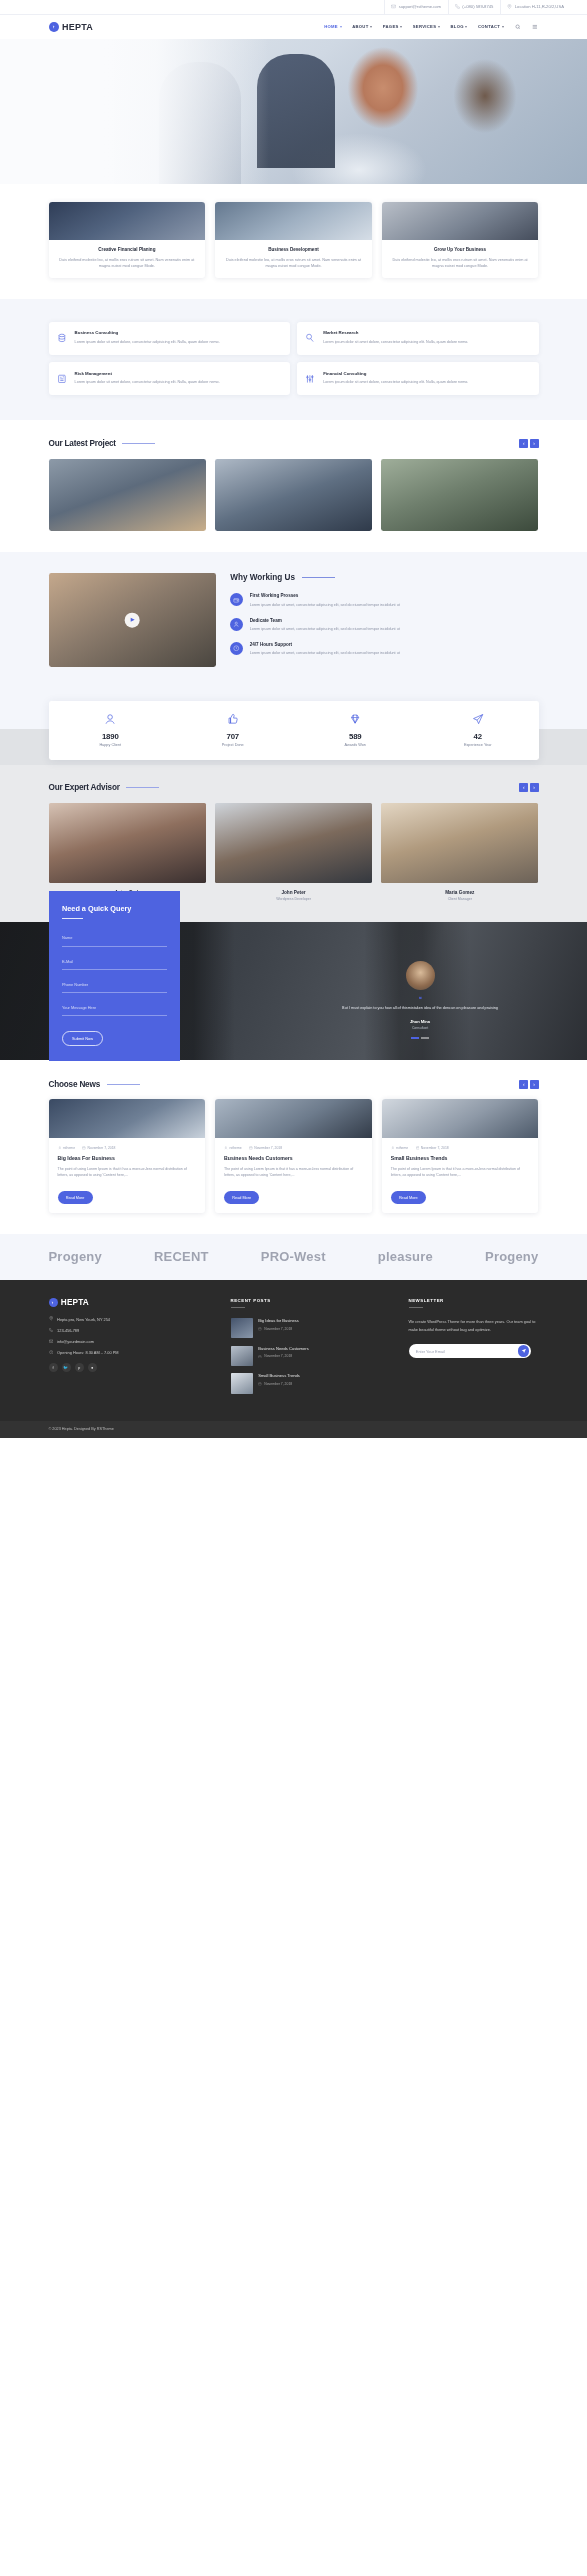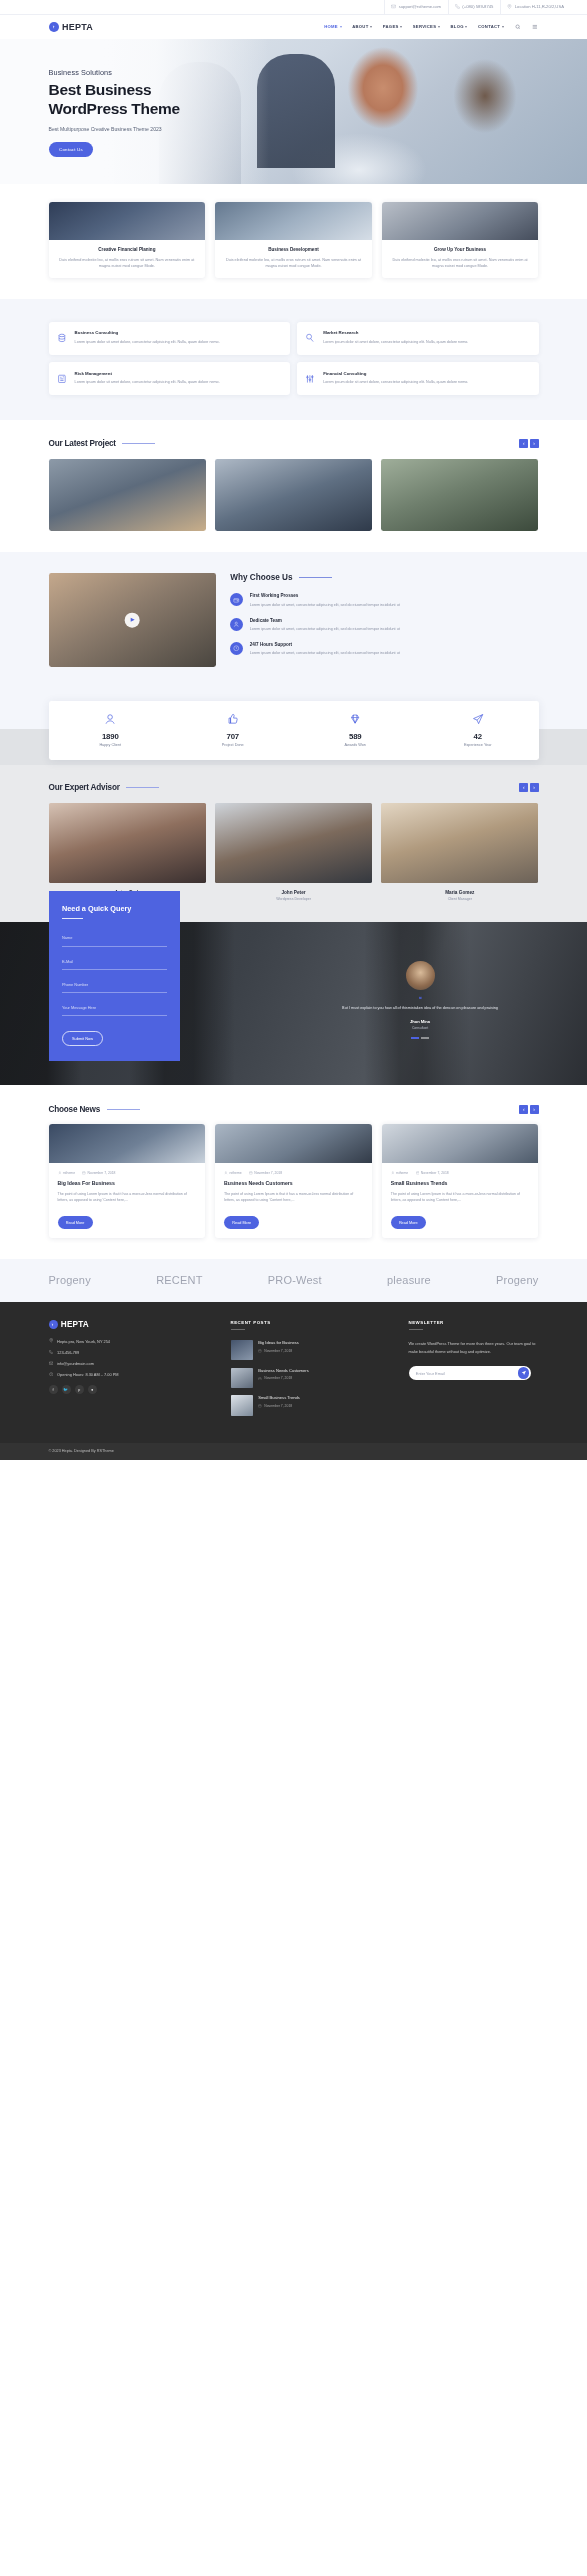--- a/index.html
+++ b/index.html
@@ -117,21 +117,21 @@
   .team{display:flex;gap:9px}
   .team .m{flex:1;text-align:center}
   .team .av{height:80px;border-radius:1.6px}
   .av1{background:linear-gradient(165deg,#d6c2b4,#8e6f5e 45%,#3a3030)}
   .av2{background:linear-gradient(165deg,#cfd4da,#7c6a5c 50%,#34383f)}
   .av3{background:linear-gradient(165deg,#e3d6c3,#b09a7e 45%,#6c6258)}
   .team h4{font-size:4.7px;color:#262b3a;font-weight:700;margin-top:7.3px}
   .team .r{font-size:3.6px;color:#8b92a5;margin-top:2.4px}
 
   
-  .qq{position:relative;height:163px;background:linear-gradient(110deg,#2f3237,#3c4148 40%,#53585f 70%,#2b2e33)}
+  .qq{position:relative;height:138px;background:linear-gradient(110deg,#2f3237,#3c4148 40%,#53585f 70%,#2b2e33)}
   .qq .bg{position:absolute;inset:0;background:
      linear-gradient(90deg,rgba(0,0,0,.45) 0 8%,rgba(0,0,0,0) 14% 22%,rgba(0,0,0,.4) 28% 33%,rgba(0,0,0,0) 40% 62%,rgba(0,0,0,.35) 68% 72%,rgba(0,0,0,0) 80%);}
   .qqform{position:absolute;left:49px;top:-31px;width:131px;background:#4e63e0;padding:13px 13px 14.7px;z-index:4}
   .qqform h3{color:#fff;font-size:7.3px;font-weight:800;margin-bottom:4.9px}
   .qqform .dash{width:21px;height:1px;background:#fff;opacity:.85;margin-bottom:16.3px}
   .qqform .fld{border-bottom:0.8px solid rgba(255,255,255,.35);font-size:3.9px;color:rgba(255,255,255,.75);padding:0 0 5.7px;margin-bottom:11.4px}
   .qqform .sbtn{display:inline-block;border:0.8px solid rgba(255,255,255,.75);color:#fff;font-size:3.9px;border-radius:16.3px;padding:4.1px 9px;margin-top:3.3px}
   .testi{position:absolute;left:318px;top:39px;width:204px;text-align:center;z-index:3}
   .testi .pic{width:29px;height:29px;border-radius:50%;margin:0 auto 5.7px;background:radial-gradient(circle at 50% 40%,#d9bb9a,#8d6a4e 60%,#55493f)}
   .testi .qm{color:#4e63e0;font-size:5.7px;font-weight:800;letter-spacing:-0.8px}
@@ -154,21 +154,21 @@
   .ncard .meta{display:flex;gap:7.3px;font-size:3.4px;color:#9aa1b4;margin:7.3px 9px 4.9px}
   .ncard .meta span{display:flex;align-items:center;gap:1.6px}
   .ncard .meta svg{width:3.7px;height:3.7px;stroke:#9aa1b4;fill:none;stroke-width:1.6}
   .ncard h4{font-size:5.2px;color:#262b3a;font-weight:700;margin:0 9px 4.9px}
   .ncard p{font-size:3.6px;line-height:1.9;color:#8b92a5;margin:0 9px 7.3px}
   .ncard .rm{display:inline-block;background:#4e63e0;color:#fff;font-size:3.8px;border-radius:11.4px;padding:4.1px 8.2px;margin-left:9px}
 
   
   .brands{background:#f4f6fb;padding:14.7px 0 16.3px}
   .brands .row{display:flex;align-items:center;justify-content:space-between;opacity:.45}
-  .brands .b{font-size:11px;font-weight:400;color:#3a4158;letter-spacing:0.2px}
+  .brands .b{font-size:13px;font-weight:700;color:#3a4158;letter-spacing:0.2px}
 
   
   .footer{background:#2b2b2b;padding:18px 0 19.6px}
   .footer .row{display:flex;gap:23px}
   .fcol1{width:159px}
   .fbrand{display:flex;align-items:center;gap:3.3px;margin-bottom:9px}
   .fbrand .logo{width:9px;height:9px;border-radius:50%;background:#4e63e0;display:flex;align-items:center;justify-content:center}
   .fbrand .logo svg{width:5.3px;height:5.3px;fill:#fff}
   .fbrand .bt{font-size:8.2px;font-weight:700;color:#fff;letter-spacing:0.2px}
   .finfo{display:flex;align-items:center;gap:4.1px;font-size:3.9px;color:#c9c9c9;margin-bottom:5.7px}
@@ -263,29 +263,20 @@
         <svg viewBox="0 0 24 24">
           <path d="M3 6h18M3 12h18M3 18h18"></path>
         </svg>
       </span>
   </div>
 </div>
 
 <div class="hero">
   <div class="photo"></div>
   <div class="veil"></div>
-  <div class="inner">
-    <div class="sup">Business Solutions</div>
-    <h1>
-      <span>Best Business</span><br>
-      <span>WordPress Theme</span>
-    </h1>
-    <div class="sub">Best Multipurpose Creative Business Theme 2023</div>
-    <a class="btn">Contact Us</a>
-  </div>
 </div>
 
 <div class="svc-sec">
   <div class="wrap">
     <div class="svc">
       <div class="card">
         <div class="im ph1"></div>
         <h3>Creative Financial Planing</h3>
         <p>Duis eleifend molestie leo, at mollis eros rutrum sit amet. Nam venenatis enim at magna euisei mod congue Mode.</p>
       </div>
@@ -378,21 +369,21 @@
 <div class="why">
   <div class="wrap">
     <div class="row">
       <div class="vid">
         <span class="play">
             <i></i>
           </span>
       </div>
       <div class="right">
         <div class="wh">
-          <h2>Why Choose Us</h2>
+          <h2>Why Working Us</h2>
           <span class="dash"></span>
         </div>
         <div class="feat">
           <span class="cir">
               <svg viewBox="0 0 24 24">
                 <rect x="3" y="6" width="18" height="13" rx="2"></rect>
                 <path d="M3 10h18"></path>
                 <circle cx="16" cy="14" r="1.4"></circle>
               </svg>
             </span>

